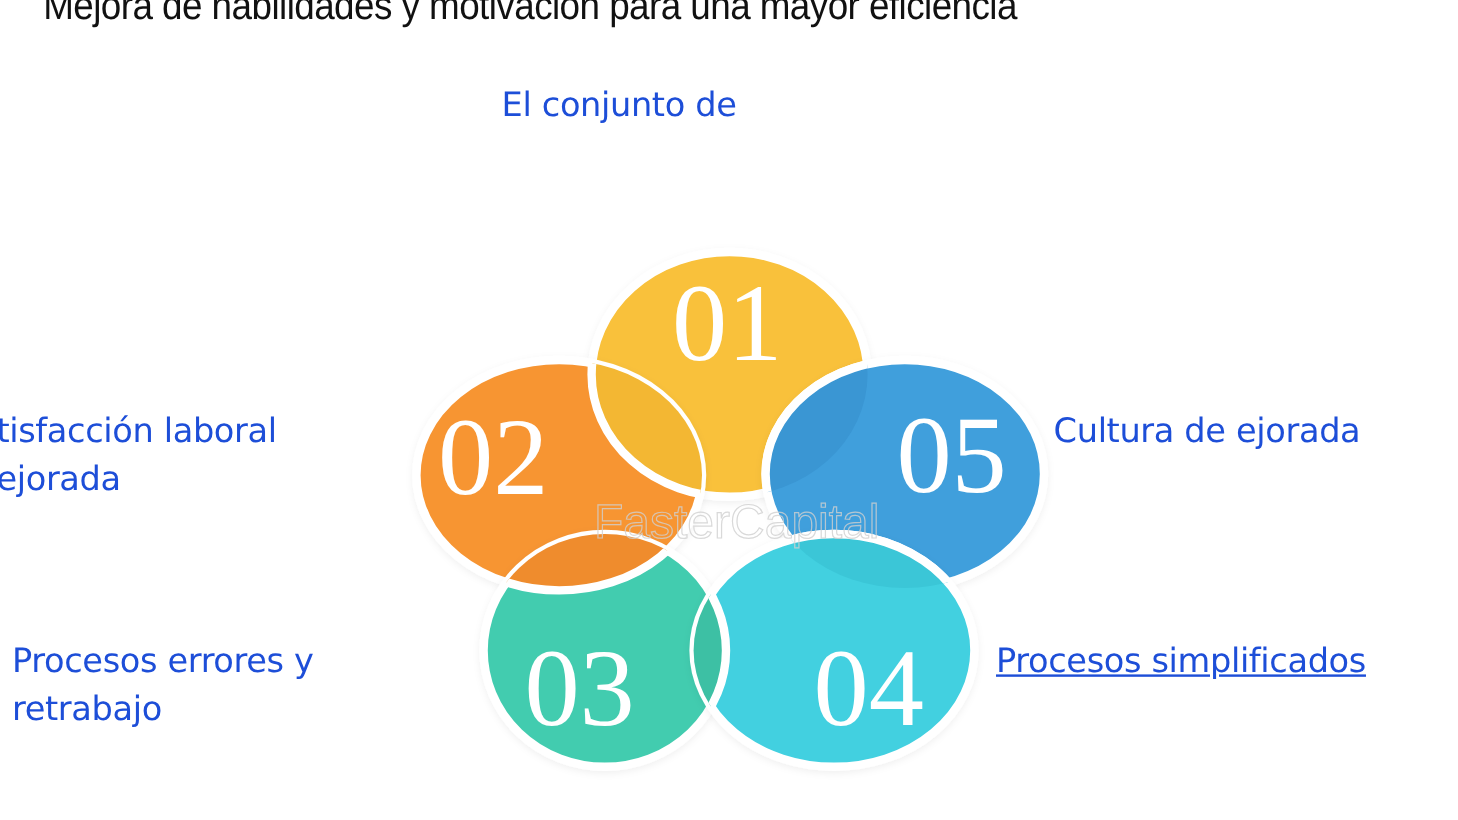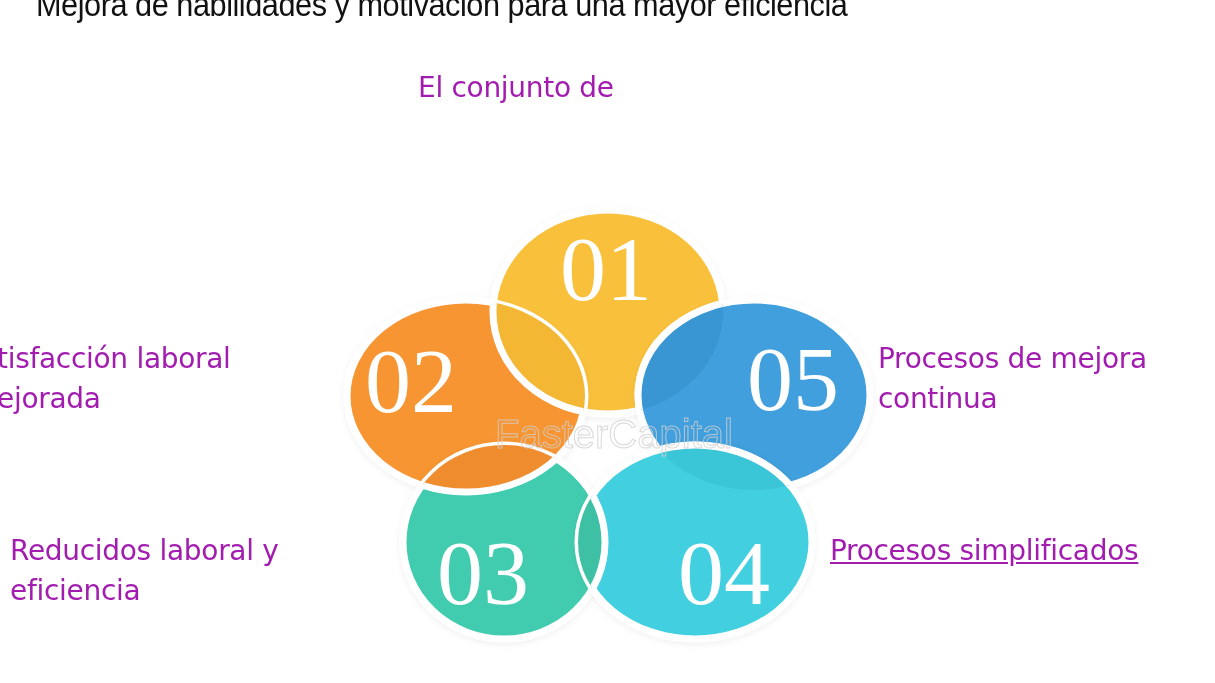--- a/index.html
+++ b/index.html
@@ -4,21 +4,21 @@
 <style>
   html, body { margin: 0; padding: 0; background: #ffffff; }
   body { width: 1215px; height: 683px; position: relative; overflow: hidden; font-family: "Liberation Sans", sans-serif; }
   .title {
     position: absolute; left: 36px; top: -14px; margin: 0;
     font-family: "Liberation Sans", sans-serif; font-size: 33px; font-weight: normal;
     color: #111; letter-spacing: -0.5px; transform: scaleX(0.93); transform-origin: left top; white-space: nowrap;
   }
   .label {
     position: absolute; font-family: "DejaVu Sans", sans-serif; font-size: 28px; line-height: 40px;
-    color: #a21caf; white-space: nowrap; letter-spacing: -0.3px;
+    color: #1d4ed8; white-space: nowrap; letter-spacing: -0.3px;
   }
   .label span { display: block; }
   svg.diagram { position: absolute; left: 0; top: 0; }
   .num { font-family: "Liberation Serif", "DejaVu Serif", serif; fill: #ffffff; font-size: 92px; }
   .wm { font-family: "Liberation Sans", sans-serif; font-size: 40px; fill: none; stroke: #d0d0d0; stroke-width: 1; opacity: 0.8; }
 </style>
 </head>
 <body>
 
 <h1 class="title">Mejora de habilidades y motivación para una mayor eficiencia</h1>
@@ -94,24 +94,23 @@
 <div class="label" style="left:418px; top:68px;">
   <span>El conjunto de</span>
 </div>
 
 <div class="label" style="left:-3px; top:339px;">
   <span>tisfacción laboral</span>
   <span>ejorada</span>
 </div>
 
 <div class="label" style="left:878px; top:339px;">
-  <span>Procesos de mejora</span>
-  <span>continua</span>
+  <span>Cultura de ejorada</span>
 </div>
 
 <div class="label" style="left:10px; top:531px;">
-  <span>Reducidos laboral y</span>
-  <span>eficiencia</span>
+  <span>Procesos errores y</span>
+  <span>retrabajo</span>
 </div>
 
 <div class="label" style="left:830px; top:531px;text-decoration:underline;">
   <span>Procesos simplificados</span>
 </div>
 
 </body></html>

